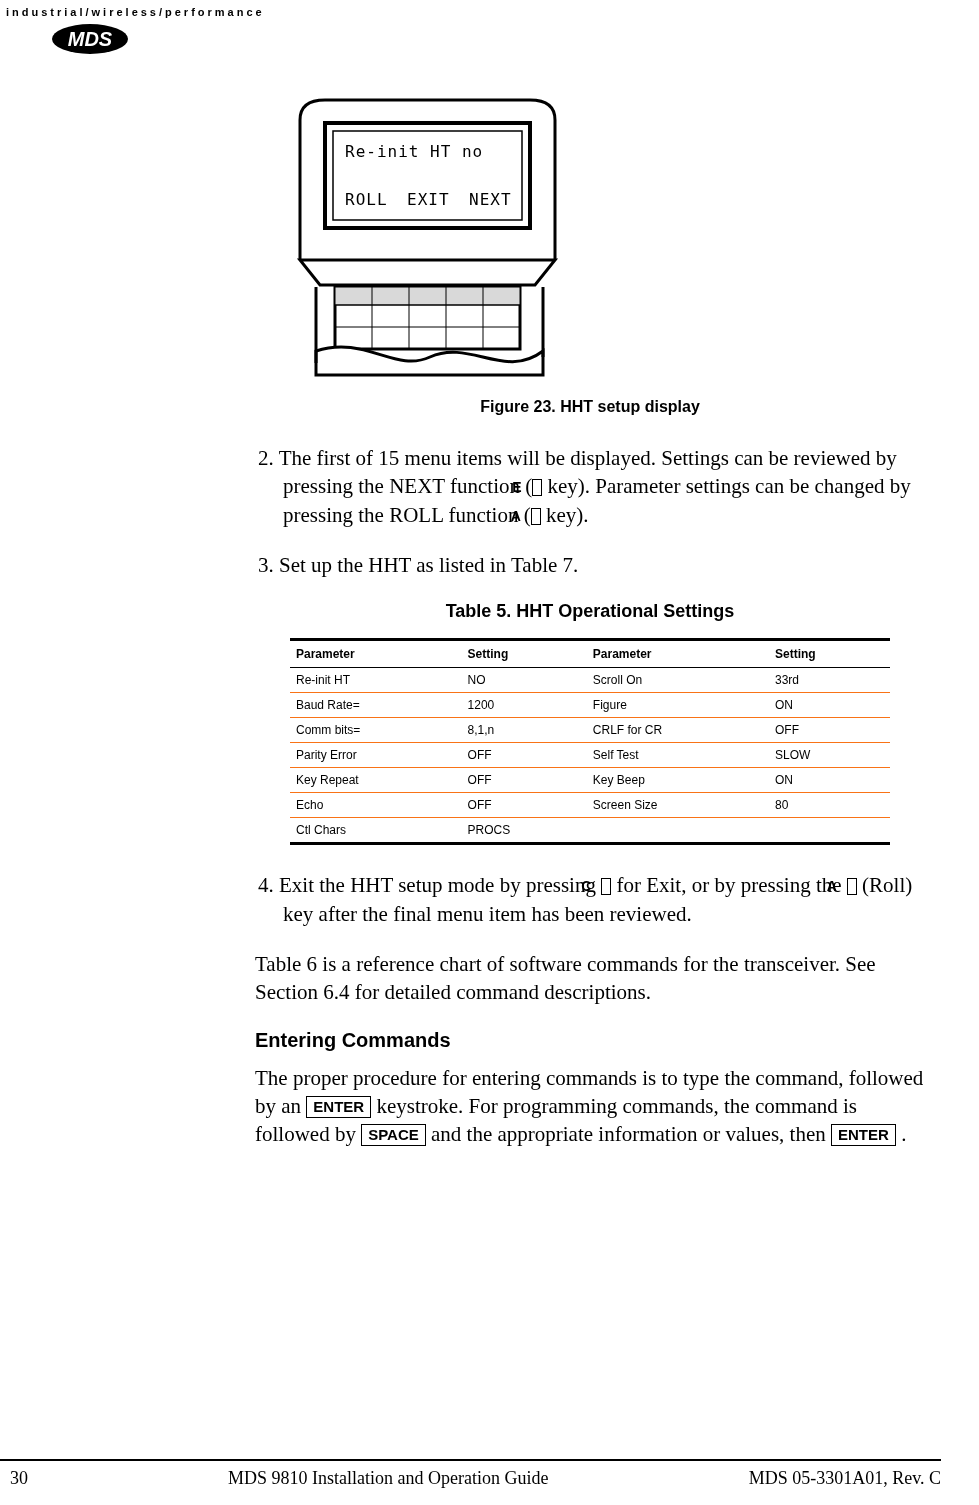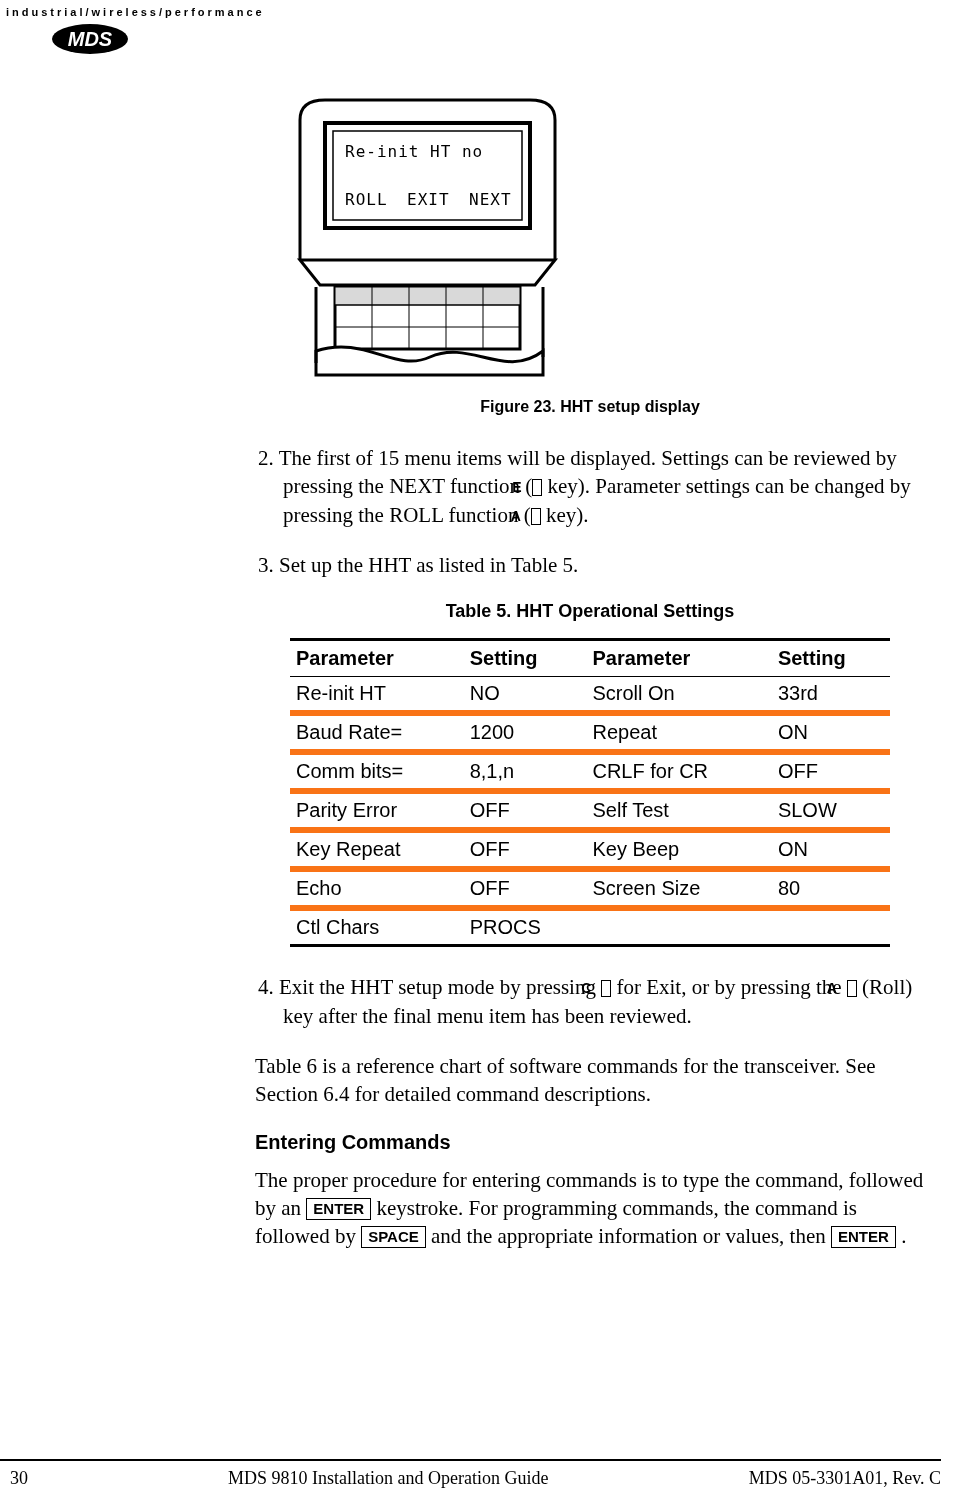--- a/index.html
+++ b/index.html
@@ -82,31 +82,31 @@
     font-family: Arial, Helvetica, sans-serif;
     font-weight: bold;
     font-size: 18px;
     margin: 4px 0 6px 0;
   }
   table.settings {
     border-collapse: collapse;
     width: 600px;
     margin: 16px auto 26px auto;
     font-family: Arial, Helvetica, sans-serif;
-    font-size: 20px;
+    font-size: 12px;
   }
   table.settings th {
     border-top: 3px solid #000;
     border-bottom: 1.5px solid #000;
     text-align: left;
     font-weight: bold;
     padding: 6px 10px 6px 6px;
   }
   table.settings td {
-    border-bottom: 6px solid #f97316;
+    border-bottom: 1px solid #f97316;
     padding: 5px 10px 5px 6px;
     text-align: left;
   }
   table.settings tr:last-child td {
     border-bottom: 3px solid #000;
   }
   h2.section {
     font-family: Arial, Helvetica, sans-serif;
     font-weight: bold;
     font-size: 25px;
@@ -182,21 +182,21 @@
       </svg>
     </div>
 
     <div class="fig-caption">Figure 23. HHT setup display</div>
 
     <p class="body-p list-num">
       <span>2. </span><span>The first of 15 menu items will be displayed. Settings can be reviewed by pressing the NEXT function (</span><span class="keycap">E</span><span> key). Parameter settings can be changed by pressing the ROLL function (</span><span class="keycap">A</span><span> key).</span>
     </p>
 
     <p class="body-p list-num">
-      <span>3. </span><span>Set up the HHT as listed in Table 5.</span>
+      <span>3. </span><span>Set up the HHT as listed in Table 7.</span>
     </p>
 
     <div class="table-caption">Table 5. HHT Operational Settings</div>
 
     <table class="settings">
       <thead>
         <tr>
           <th>Parameter</th>
           <th>Setting</th>
           <th>Parameter</th>
@@ -206,21 +206,21 @@
       <tbody>
         <tr>
           <td>Re-init HT</td>
           <td>NO</td>
           <td>Scroll On</td>
           <td>33rd</td>
         </tr>
         <tr>
           <td>Baud Rate=</td>
           <td>1200</td>
-          <td>Repeat</td>
+          <td>Figure</td>
           <td>ON</td>
         </tr>
         <tr>
           <td>Comm bits=</td>
           <td>8,1,n</td>
           <td>CRLF for CR</td>
           <td>OFF</td>
         </tr>
         <tr>
           <td>Parity Error</td>

